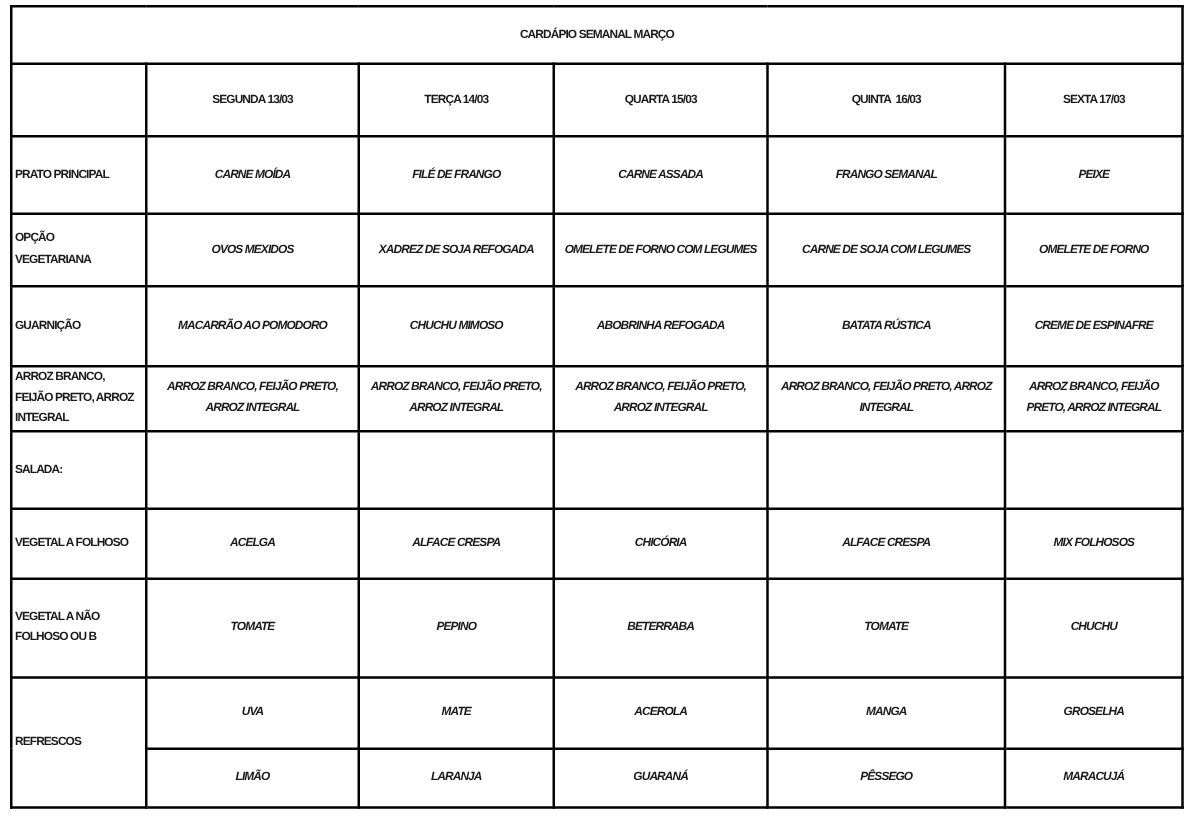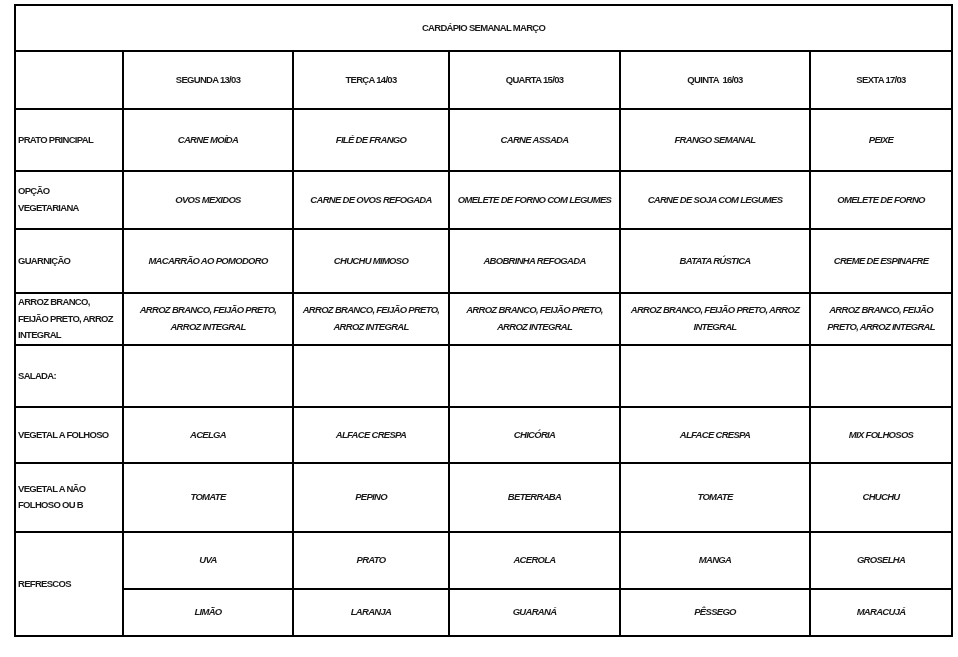--- a/index.html
+++ b/index.html
@@ -7,21 +7,21 @@
     padding: 0;
     background: #ffffff;
     width: 958px;
     height: 657px;
     overflow: hidden;
     font-family: "Liberation Sans", sans-serif;
   }
   table.menu {
     border-collapse: collapse;
     table-layout: fixed;
-    margin: 4px 0 0 14px;
+    margin: 4px 0 0 8px;
     width: 937px;
   }
   table.menu td {
     border: 2px solid #000000;
     color: #1a1a1a;
     font-weight: bold;
     font-size: 9.5px;
     letter-spacing: -0.7px;
     line-height: 1.75;
     vertical-align: middle;
@@ -84,21 +84,21 @@
     <td class="c">FILÉ DE FRANGO</td>
     <td class="c">CARNE ASSADA</td>
     <td class="c">FRANGO SEMANAL</td>
     <td class="c">PEIXE</td>
   </tr>
 
   <tr style="height:58px">
     <td class="lbl">OPÇÃO
 VEGETARIANA</td>
     <td class="c">OVOS MEXIDOS</td>
-    <td class="c">CARNE DE OVOS REFOGADA</td>
+    <td class="c">XADREZ DE SOJA REFOGADA</td>
     <td class="c">OMELETE DE FORNO COM LEGUMES</td>
     <td class="c">CARNE DE SOJA COM LEGUMES</td>
     <td class="c">OMELETE DE FORNO</td>
   </tr>
 
   <tr style="height:64px">
     <td class="lbl">GUARNIÇÃO</td>
     <td class="c">MACARRÃO AO POMODORO</td>
     <td class="c">CHUCHU MIMOSO</td>
     <td class="c">ABOBRINHA REFOGADA</td>
@@ -128,34 +128,34 @@
 
   <tr style="height:56px">
     <td class="lbl">VEGETAL A FOLHOSO</td>
     <td class="c">ACELGA</td>
     <td class="c">ALFACE CRESPA</td>
     <td class="c">CHICÓRIA</td>
     <td class="c">ALFACE CRESPA</td>
     <td class="c">MIX FOLHOSOS</td>
   </tr>
 
-  <tr style="height:69px">
+  <tr style="height:79px">
     <td class="lbl">VEGETAL A NÃO
 FOLHOSO OU B</td>
     <td class="c">TOMATE</td>
     <td class="c">PEPINO</td>
     <td class="c">BETERRABA</td>
     <td class="c">TOMATE</td>
     <td class="c">CHUCHU</td>
   </tr>
 
   <tr style="height:57px">
     <td class="lbl" rowspan="2">REFRESCOS</td>
     <td class="c">UVA</td>
-    <td class="c">PRATO</td>
+    <td class="c">MATE</td>
     <td class="c">ACEROLA</td>
     <td class="c">MANGA</td>
     <td class="c">GROSELHA</td>
   </tr>
 
   <tr style="height:47px">
     <td class="c">LIMÃO</td>
     <td class="c">LARANJA</td>
     <td class="c">GUARANÁ</td>
     <td class="c">PÊSSEGO</td>

